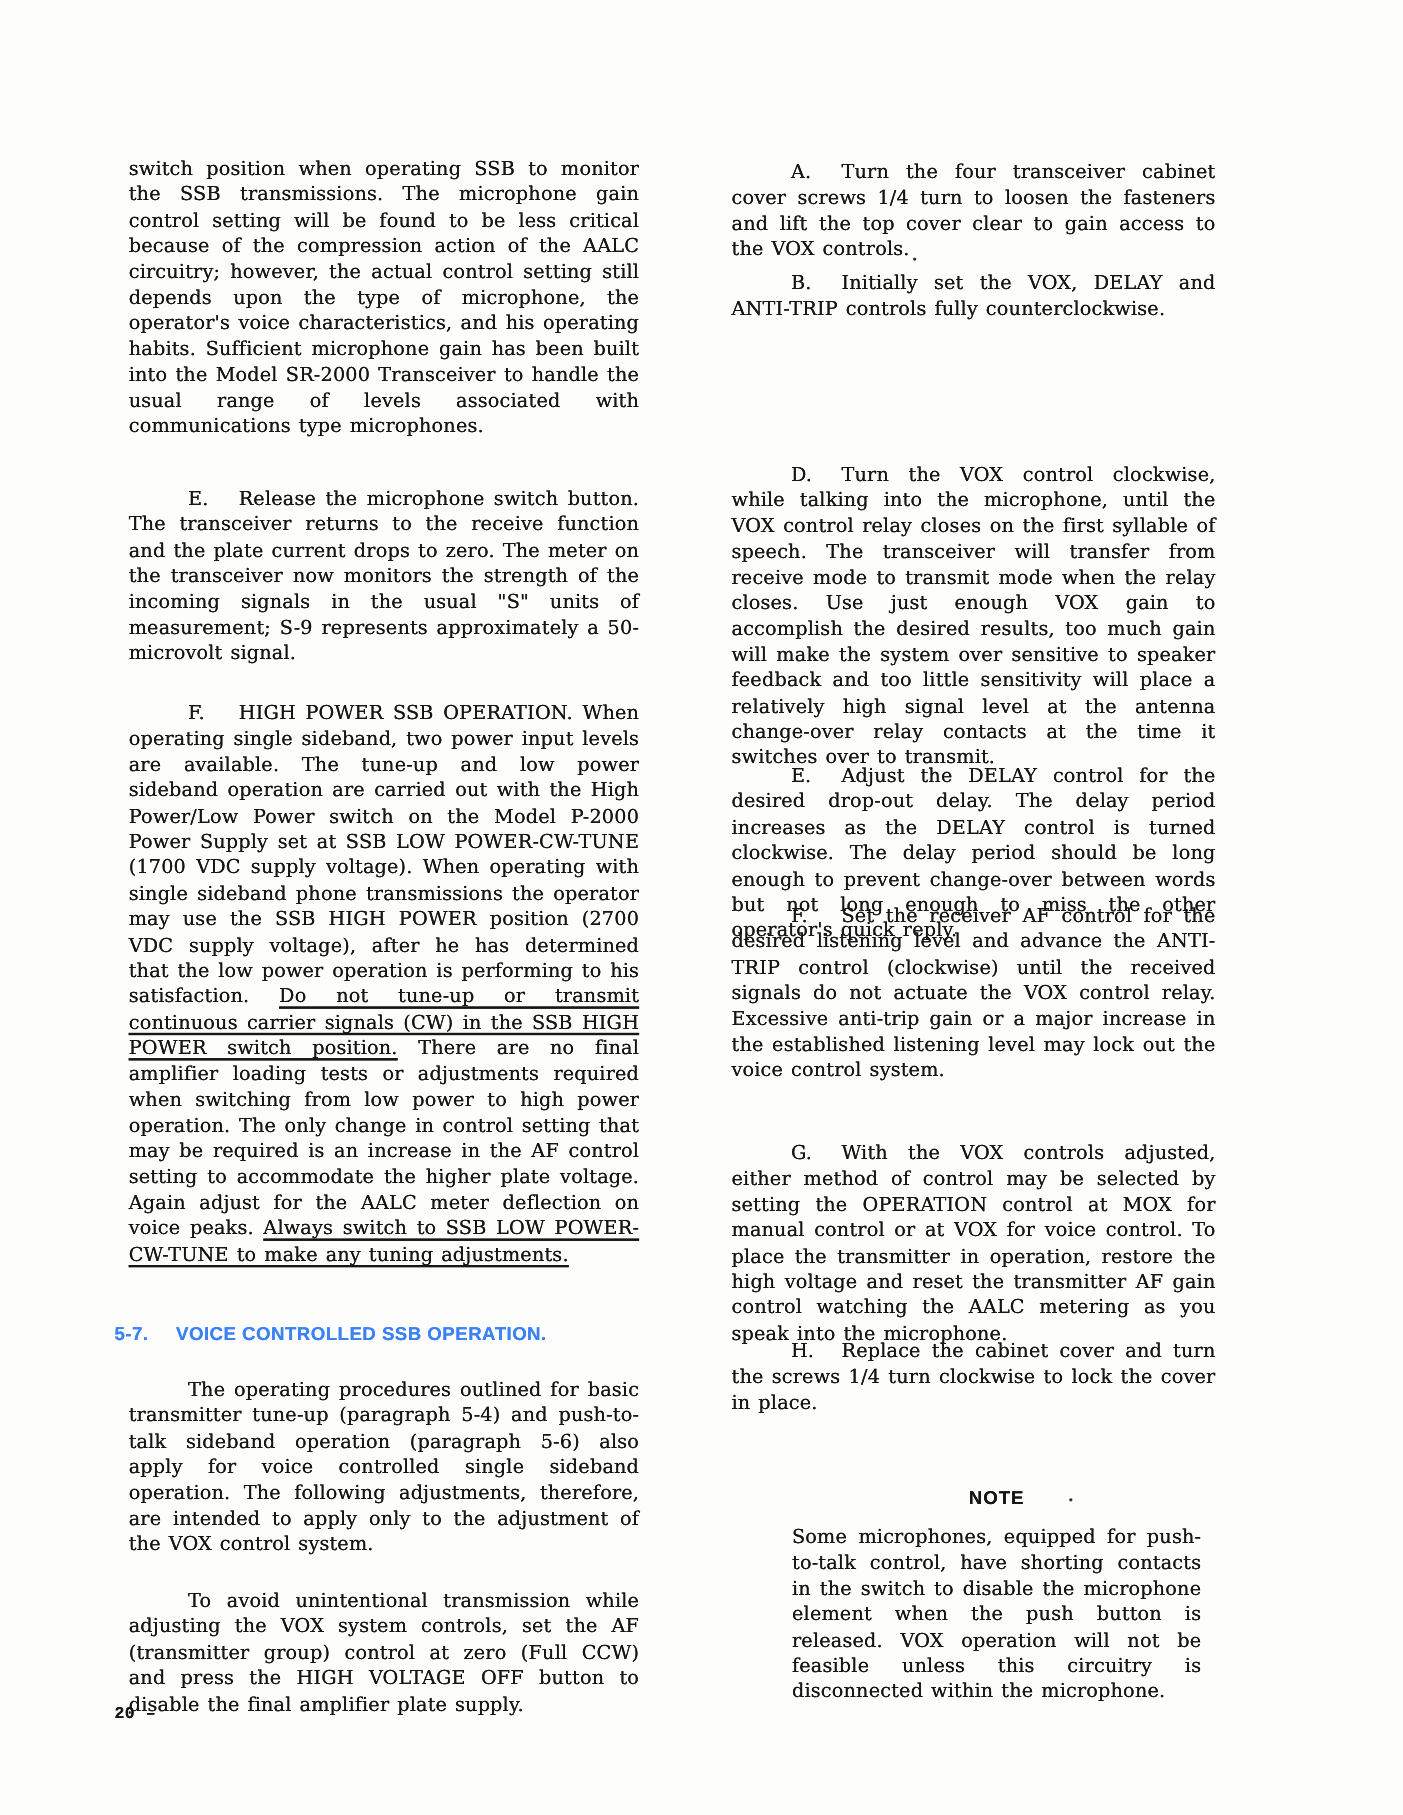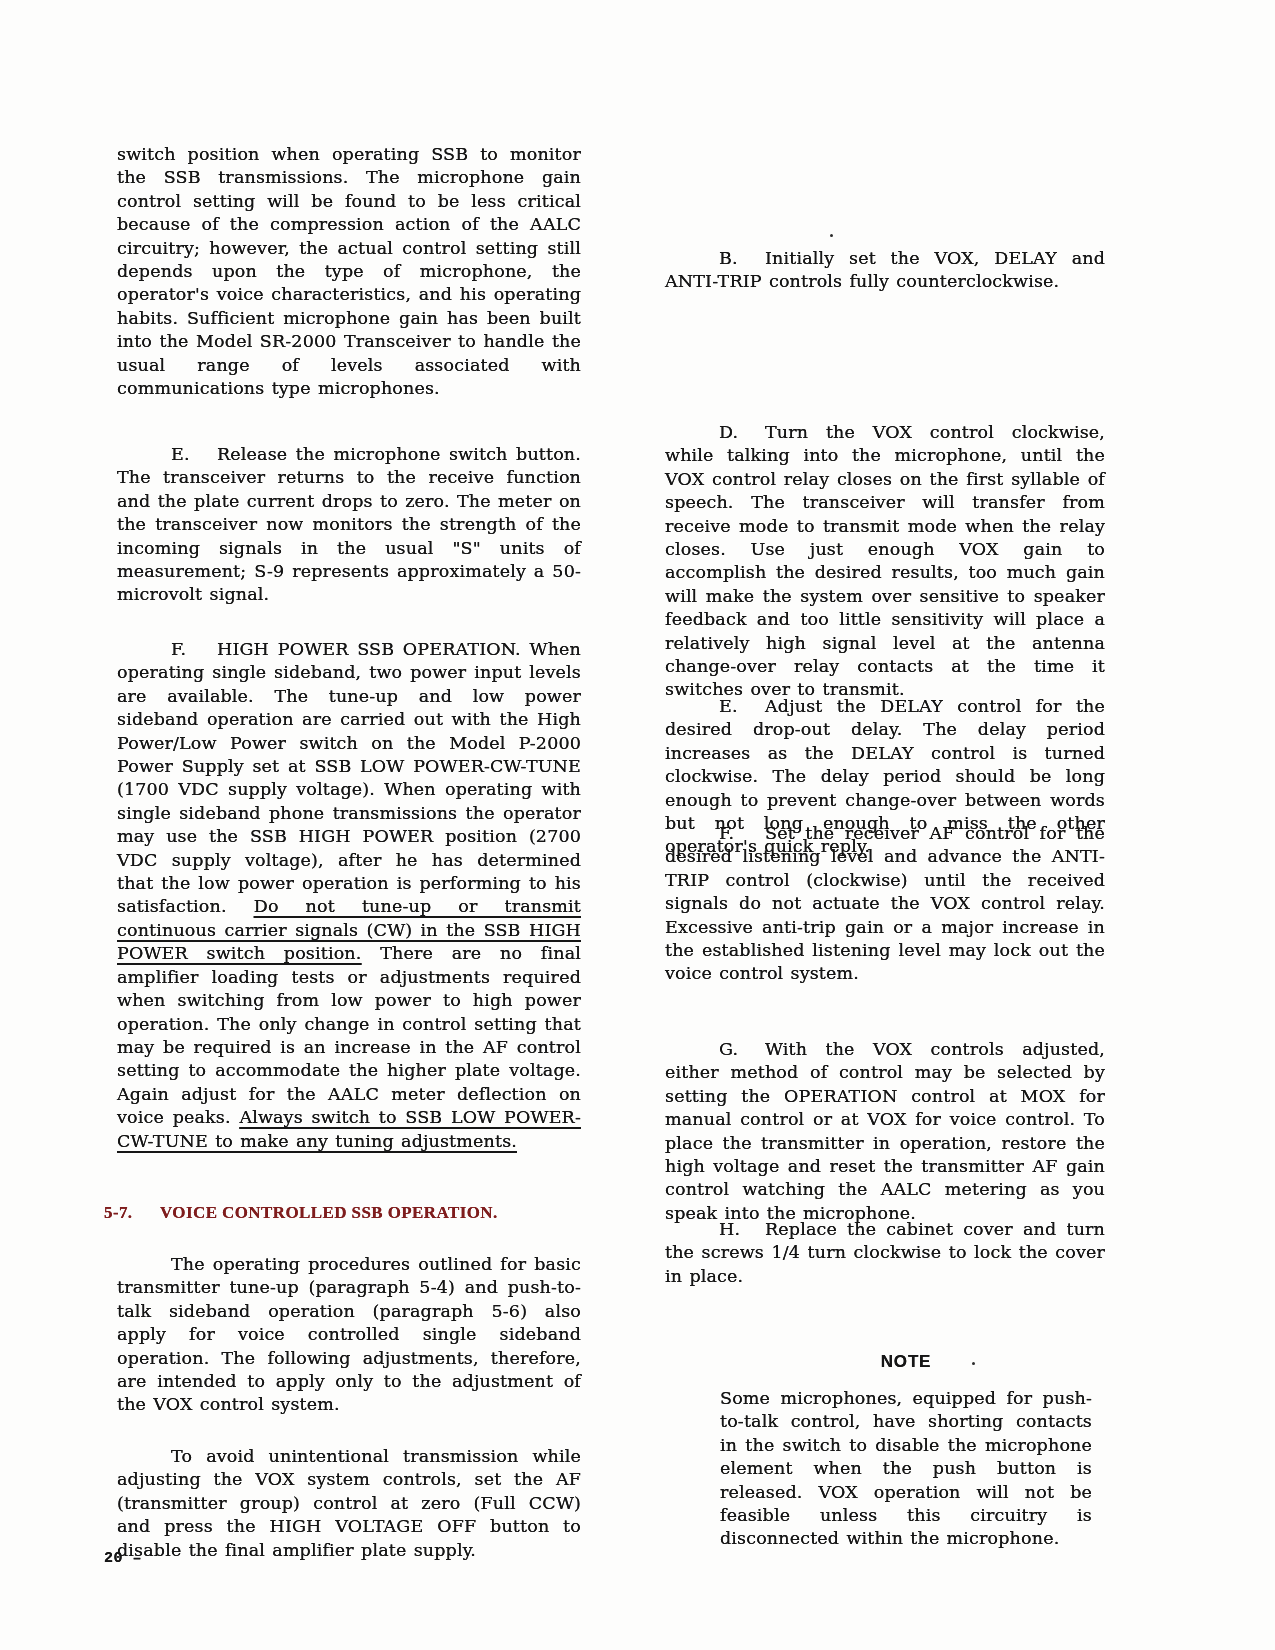--- a/index.html
+++ b/index.html
@@ -45,25 +45,25 @@
   .ul {
     text-decoration: underline;
     text-decoration-thickness: 1.6px;
     text-underline-offset: 3.5px;
   }
   .sechead {
     position: absolute;
     left: 0;
     right: 0;
     margin: 0;
-    font-family: Liberation Serif, serif;
+    font-family: Liberation Sans, sans-serif;
     font-weight: bold;
     font-size: 17px;
     letter-spacing: 0.4px;
-    color: #7f1d1d;
+    color: #3b82f6;
     text-shadow: 0 0 0.3px currentColor;
   }
   .secnum { display: inline-block; min-width: 56px; }
   .note-head {
     position: absolute;
     left: 68px;
     width: 372px;
     margin: 0;
     text-align: center;
     font-family: Liberation Sans, sans-serif;
@@ -119,20 +119,21 @@
 
     <p class="body ind" style="top:1240px">The operating procedures outlined for basic transmitter tune-up (paragraph 5-4) and push-to-talk sideband operation (paragraph 5-6) also apply for voice controlled single sideband operation. The following adjustments, therefore, are intended to apply only to the adjustment of the VOX control system.</p>
 
     <p class="body ind" style="top:1432px">To avoid unintentional transmission while adjusting the VOX system controls, set the AF (transmitter group) control at zero (Full CCW) and press the HIGH VOLTAGE OFF button to disable the final amplifier plate supply.</p>
 
     <div class="pageno" style="top:1550px">20 –</div>
   </div>
 
   <div class="col col-right">
 
+    <p class="body ind" style="top:133px"><span class="plett">A.</span><span>Turn the four transceiver cabinet cover screws 1/4 turn to loosen the fasteners and lift the top cover clear to gain access to the VOX controls.</span></p>
 
     <span class="speck" style="left:178px; top:234px"></span>
 
     <p class="body ind" style="top:234px"><span class="plett">B.</span><span>Initially set the VOX, DELAY and ANTI-TRIP controls fully counterclockwise.</span></p>
 
 
     <p class="body ind" style="top:408px"><span class="plett">D.</span><span>Turn the VOX control clockwise, while talking into the microphone, until the VOX control relay closes on the first syllable of speech. The transceiver will transfer from receive mode to transmit mode when the relay closes. Use just enough VOX gain to accomplish the desired results, too much gain will make the system over sensitive to speaker feedback and too little sensitivity will place a relatively high signal level at the antenna change-over relay contacts at the time it switches over to transmit.</span></p>
 
     <p class="body ind" style="top:682px"><span class="plett">E.</span><span>Adjust the DELAY control for the desired drop-out delay. The delay period increases as the DELAY control is turned clockwise. The delay period should be long enough to prevent change-over between words but not long enough to miss the other operator's quick reply.</span></p>
 

